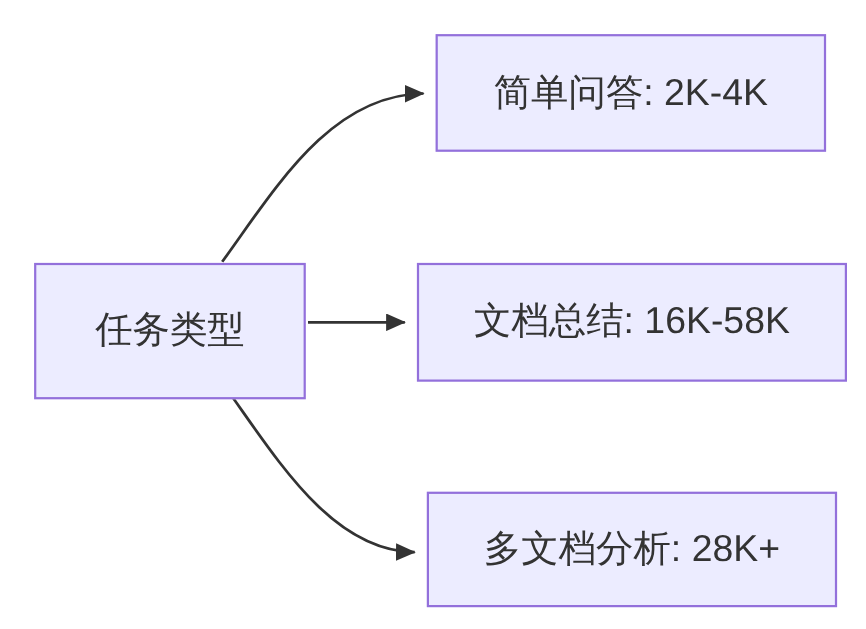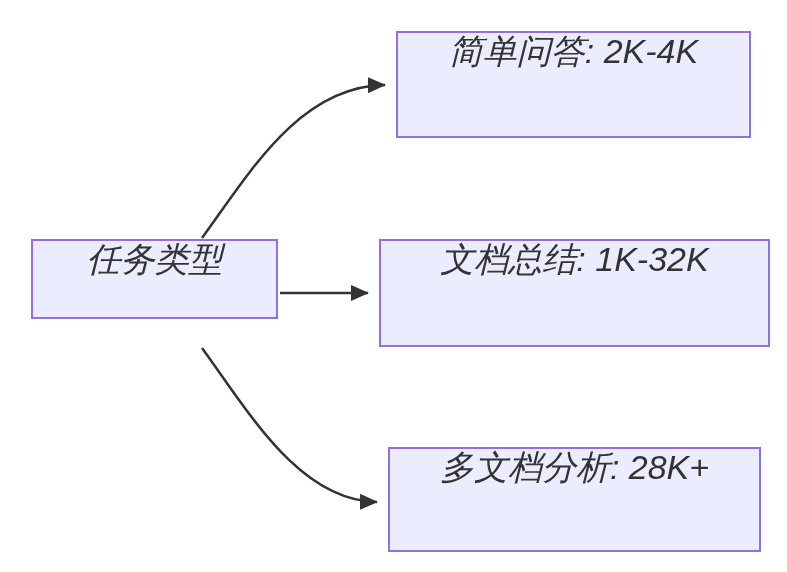--- a/index.html
+++ b/index.html
@@ -20,28 +20,27 @@
   .edges{
     position:absolute;left:0;top:0;width:787px;height:572px;
     pointer-events:none;
   }
   .node{
     position:absolute;
     box-sizing:border-box;
     background:var(--node-fill);
     border:2px solid var(--node-border);
     color:var(--text-color);
-    display:flex;justify-content:center;
+    display:flex;align-items:center;justify-content:center;
     font-size:34px;
     line-height:1.1;
     white-space:nowrap;
     text-align:center;
-    font-style:italic;
   }
-  .node-root{left:31px;top:239px;width:247px;height:80px;}
+  .node-root{left:31px;top:239px;width:247px;height:124px;}
   .node-a{left:396px;top:31px;width:355px;height:107px;}
   .node-b{left:379px;top:239px;width:391px;height:108px;}
   .node-c{left:388px;top:447px;width:373px;height:105px;}
 </style>
 </head>
 <body>
 
 <div class="canvas">
 
   <svg class="edges" viewBox="0 0 787 572" xmlns="http://www.w3.org/2000/svg">
@@ -57,20 +56,20 @@
 
   <div class="node node-root">
     <span>任务类型</span>
   </div>
 
   <div class="node node-a">
     <span>简单问答: 2K-4K</span>
   </div>
 
   <div class="node node-b">
-    <span>文档总结: 1K-32K</span>
+    <span>文档总结: 16K-58K</span>
   </div>
 
   <div class="node node-c">
     <span>多文档分析: 28K+</span>
   </div>
 
 </div>
 
 </body></html>

